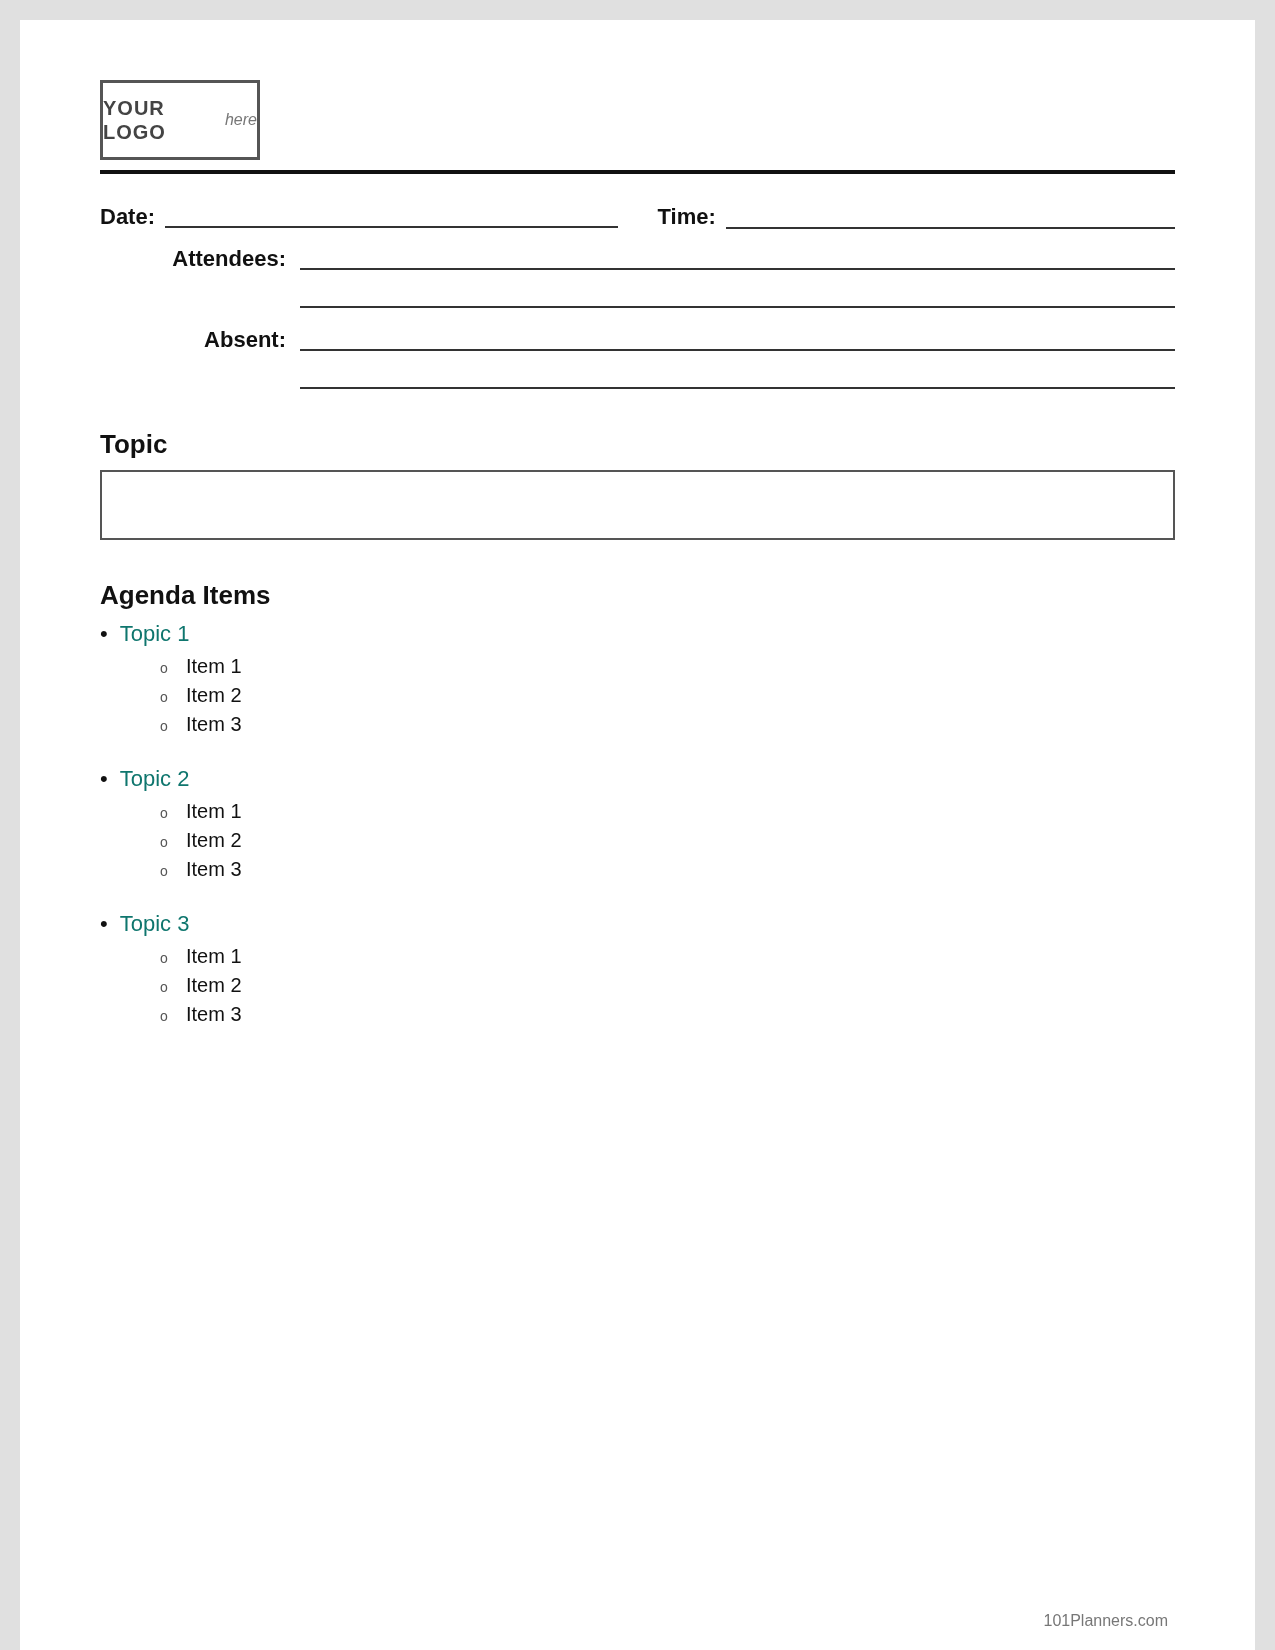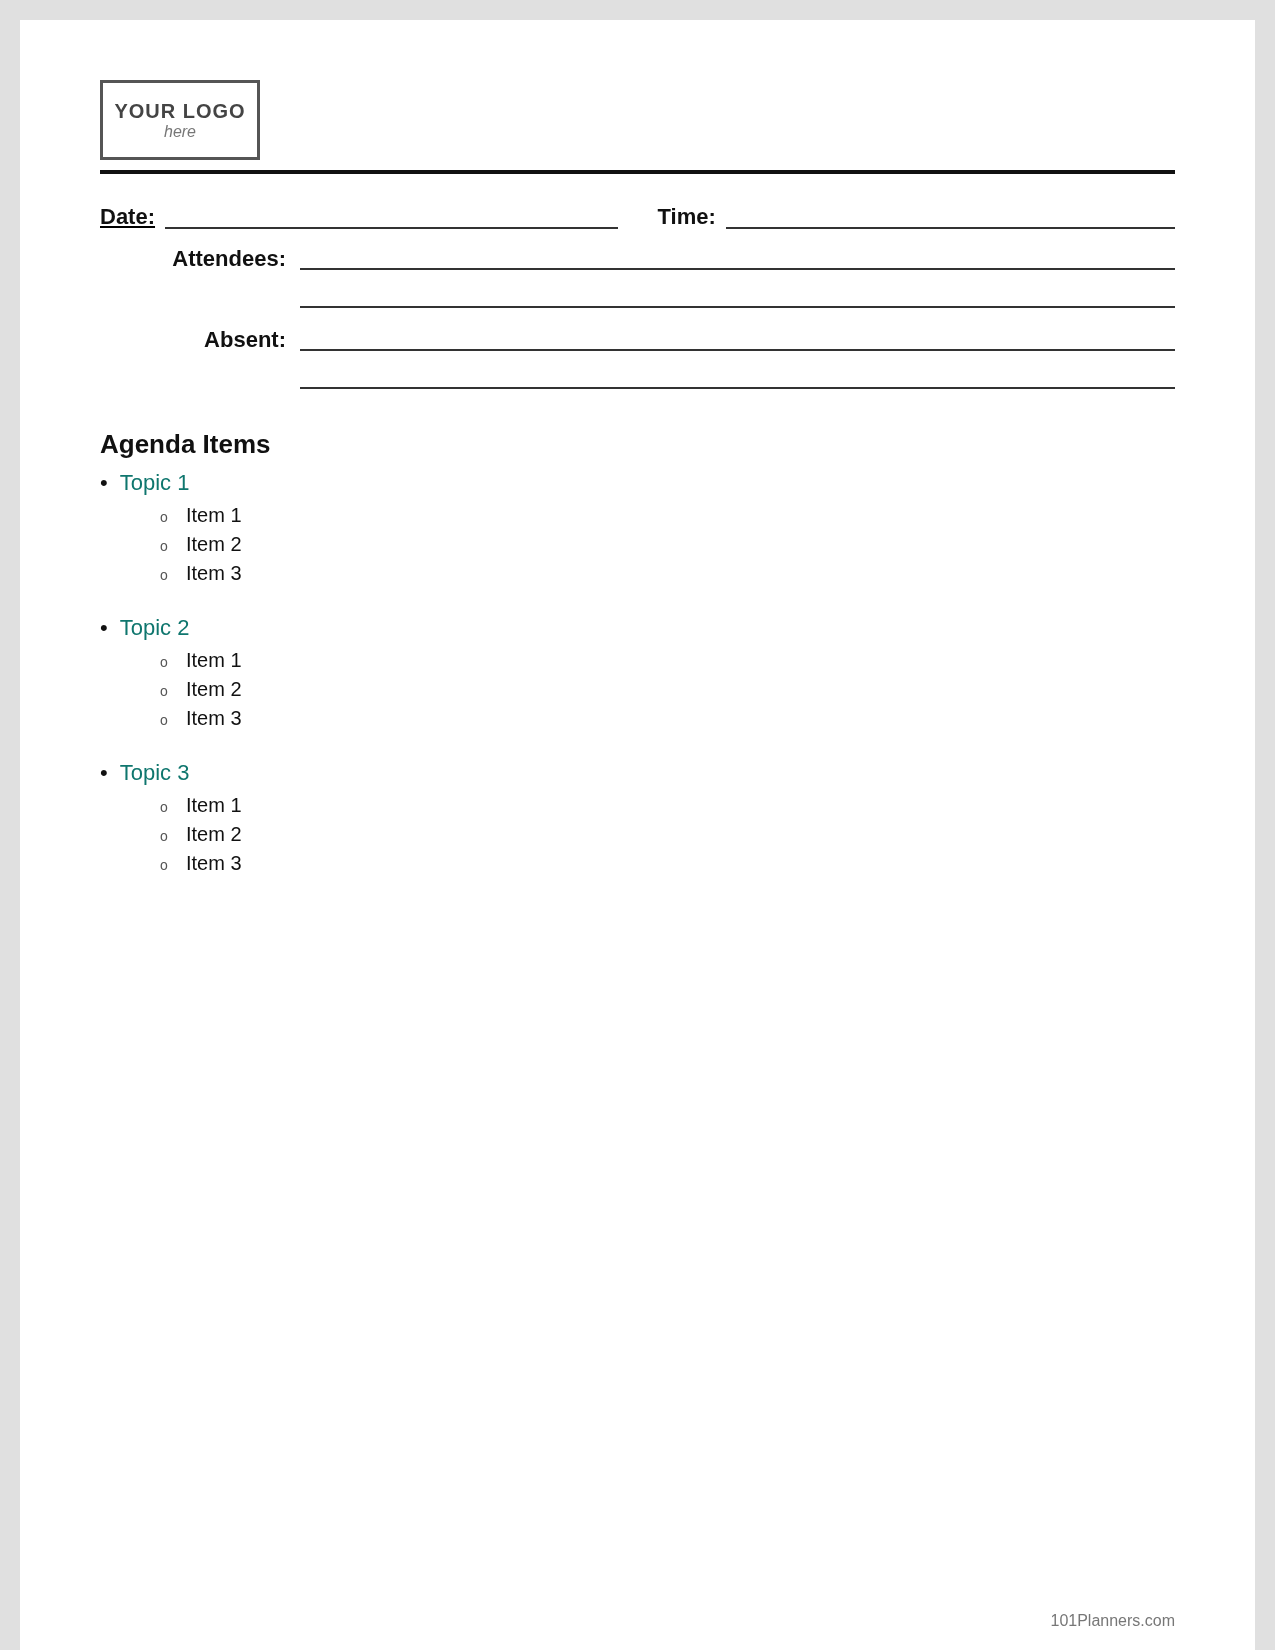--- a/index.html
+++ b/index.html
@@ -32,21 +32,21 @@
       align-items: center;
       gap: 40px;
       margin-bottom: 10px;
     }
 
     .logo-box {
       border: 3px solid #555;
       width: 160px;
       height: 80px;
       display: flex;
-      flex-direction: column;
+      flex-direction: row;
       align-items: center;
       justify-content: center;
       flex-shrink: 0;
     }
 
     .logo-top {
       font-size: 20px;
       font-weight: 900;
       font-family: Arial Black, Arial, sans-serif;
       color: #444;
@@ -98,23 +98,22 @@
       border: none;
       border-bottom: 2px solid #333;
       flex: 1;
       margin-left: 10px;
       height: 24px;
     }
 
     .form-left {
       flex: 1;
       display: flex;
-      align-items: center;
+      align-items: flex-start;
       padding-right: 40px;
-      text-decoration: underline;
     }
 
     .form-right {
       flex: 1;
       display: flex;
       align-items: center;
     }
 
     
     .section-heading {
@@ -181,21 +180,21 @@
     .sub-item-label {
       font-size: 20px;
       color: #111;
       font-family: Arial, sans-serif;
     }
 
     
     .footer {
       position: absolute;
       bottom: 40px;
-      right: 80px;
+      right: 87px;
       font-size: 16px;
       color: #777;
       font-family: Arial, sans-serif;
     }
 
     
     .info-rows {
       margin-top: 1px;
     }
 
@@ -276,20 +275,24 @@
           <span class="form-label">Absent:</span>
         </div>
         <div class="info-line"></div>
       </div>
       <div style="height:8px;"></div>
       <div class="info-line-extra"></div>
     </div>
 
   </div>
 
+  <div>
+    <div class="section-heading">Topic</div>
+    <div class="topic-box"></div>
+  </div>
 
   <div class="agenda-section">
     <div class="section-heading">Agenda Items</div>
 
     <div class="agenda-topic">
       <div class="bullet-topic">
         <span class="bullet-dot">•</span>
         <span class="topic-label">Topic 1</span>
       </div>
       <div class="sub-items">

